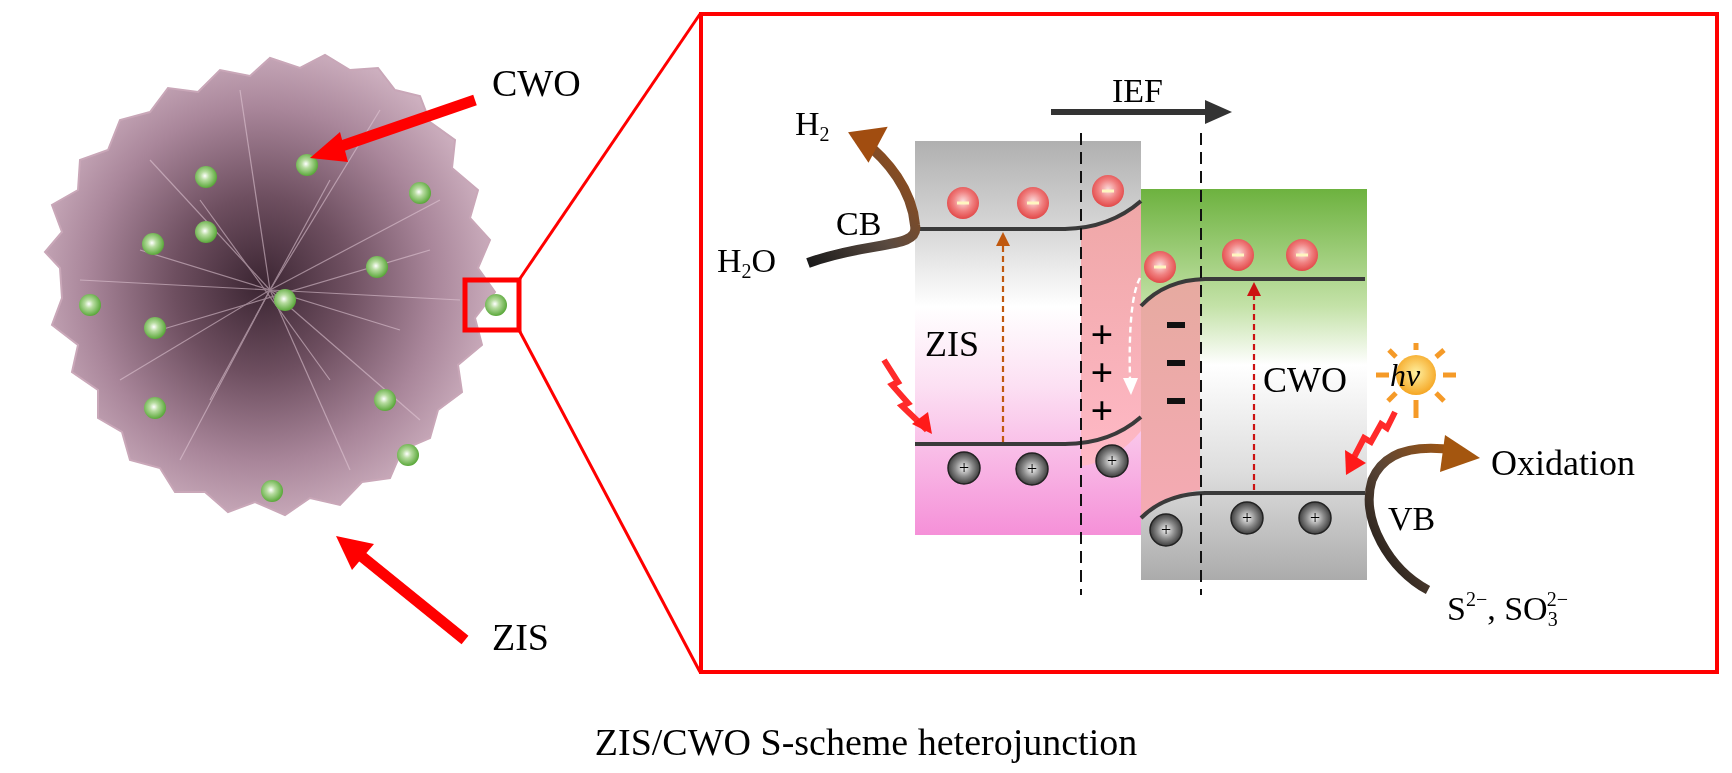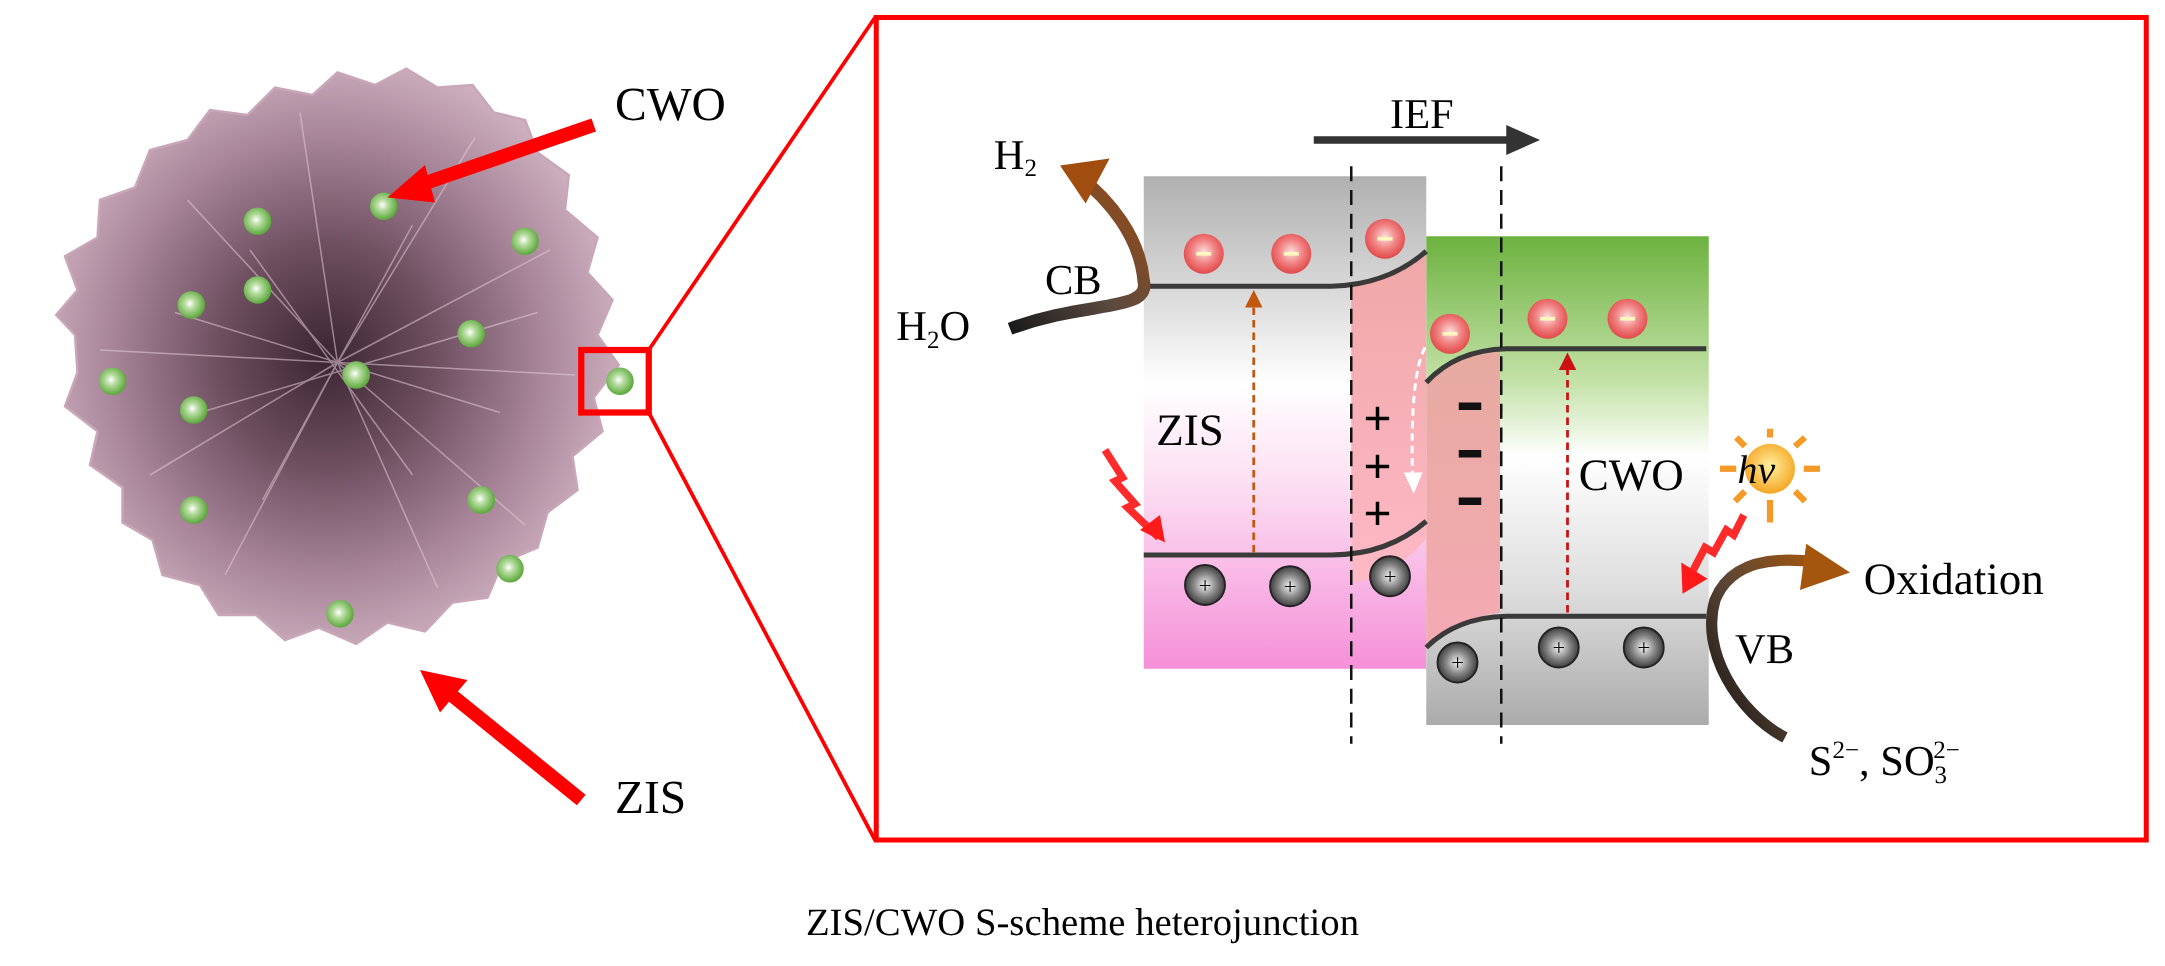--- a/index.html
+++ b/index.html
@@ -1,21 +1,21 @@
 <!DOCTYPE html>
 <html><head>
   <meta charset="utf-8">
   <style>
     html, body { margin: 0; padding: 0; background: #ffffff; }
     body { width: 1732px; height: 773px; position: relative; overflow: hidden;
            font-family: "Liberation Serif", "DejaVu Serif", serif; color: #000; }
     #stage { position: absolute; left: 0; top: 0; width: 1732px; height: 773px; }
     .lbl { font-family: "Liberation Serif", "DejaVu Serif", serif; fill: #000; }
     .caption { position: absolute; left: 0; width: 1732px; top: 720px; text-align: center;
-               font-family: "Liberation Serif", "DejaVu Serif", serif; font-size: 31px; color: #000; }
+               font-family: "Liberation Serif", "DejaVu Serif", serif; font-size: 38px; color: #000; }
   </style>
 </head>
 <body>
 
 <svg id="stage" xmlns="http://www.w3.org/2000/svg" width="1732" height="773" viewBox="0 0 1732 773">
   <defs>
     <radialGradient id="flowerGrad" cx="0.48" cy="0.5" r="0.55">
       <stop offset="0" stop-color="#3b2532"></stop>
       <stop offset="0.35" stop-color="#6e4f60"></stop>
       <stop offset="0.7" stop-color="#a9869a"></stop>

